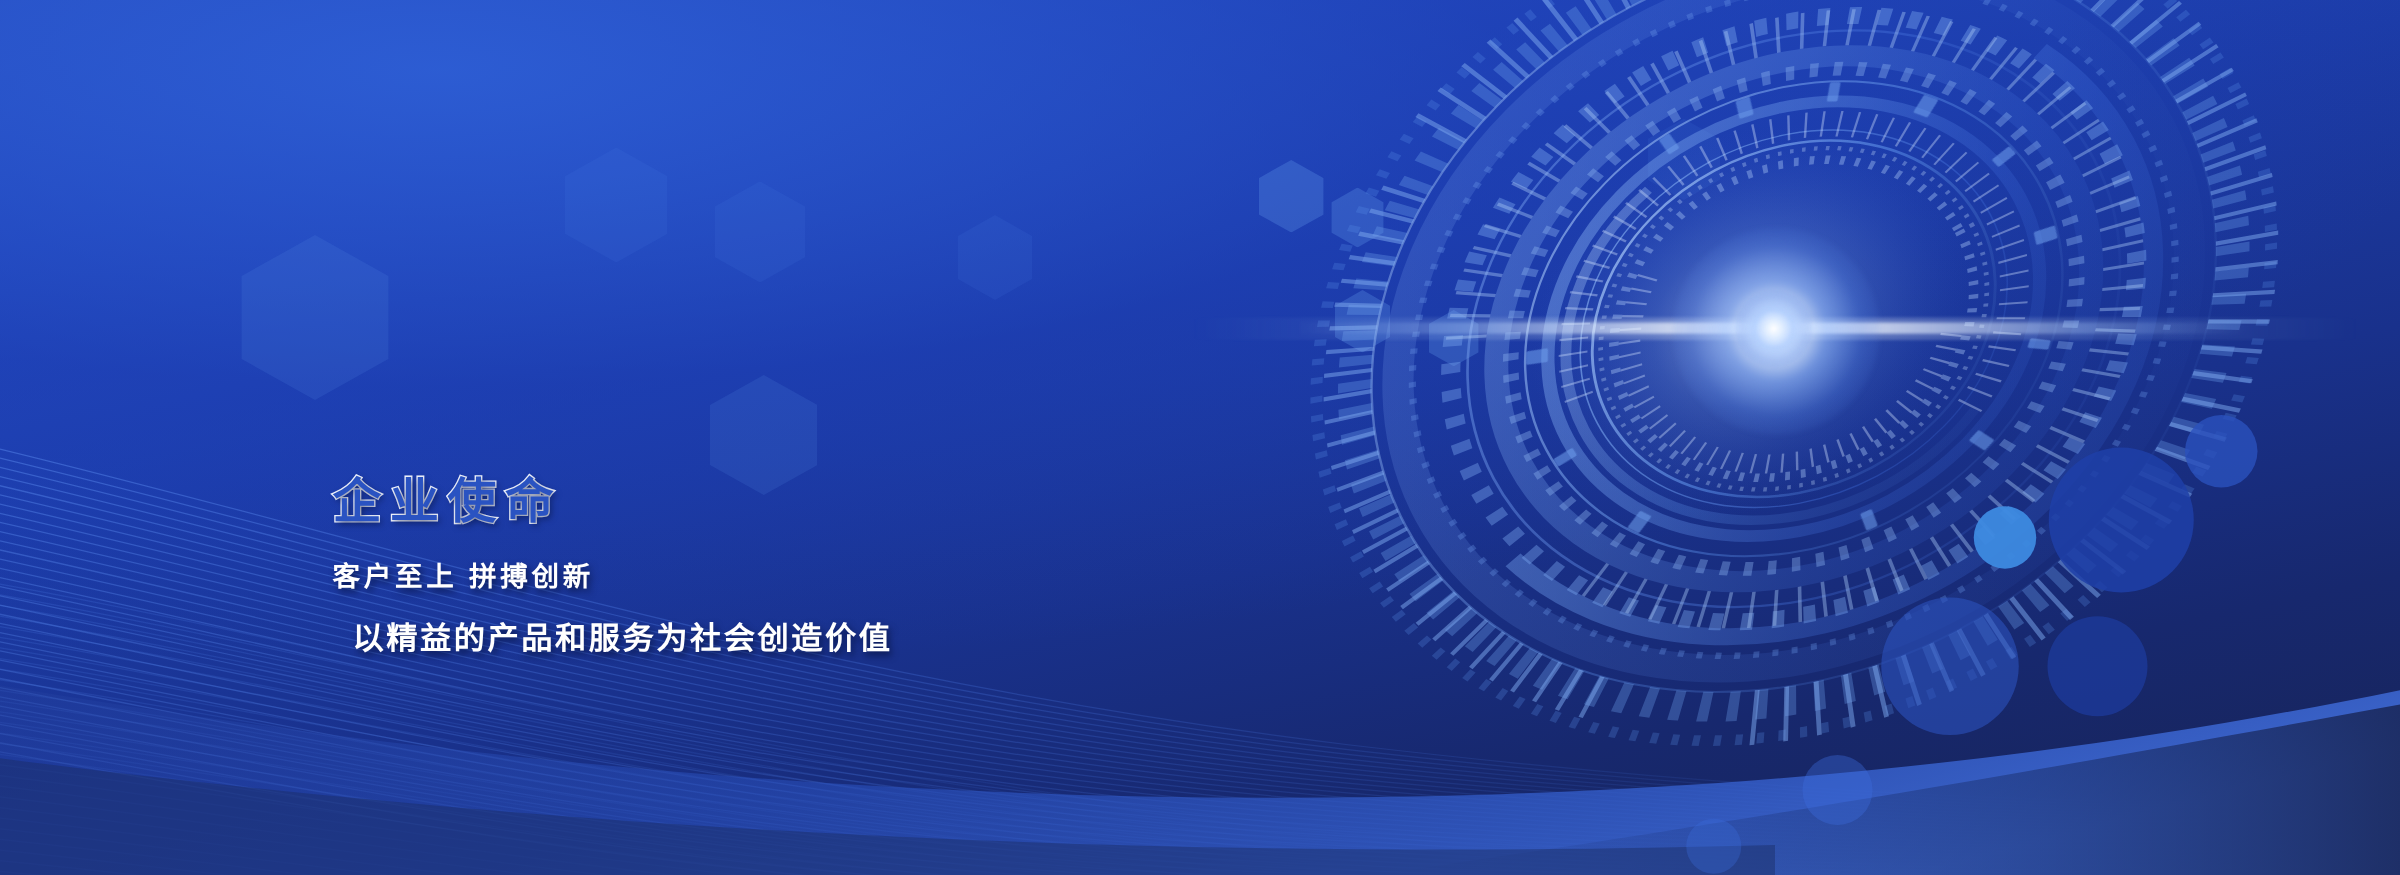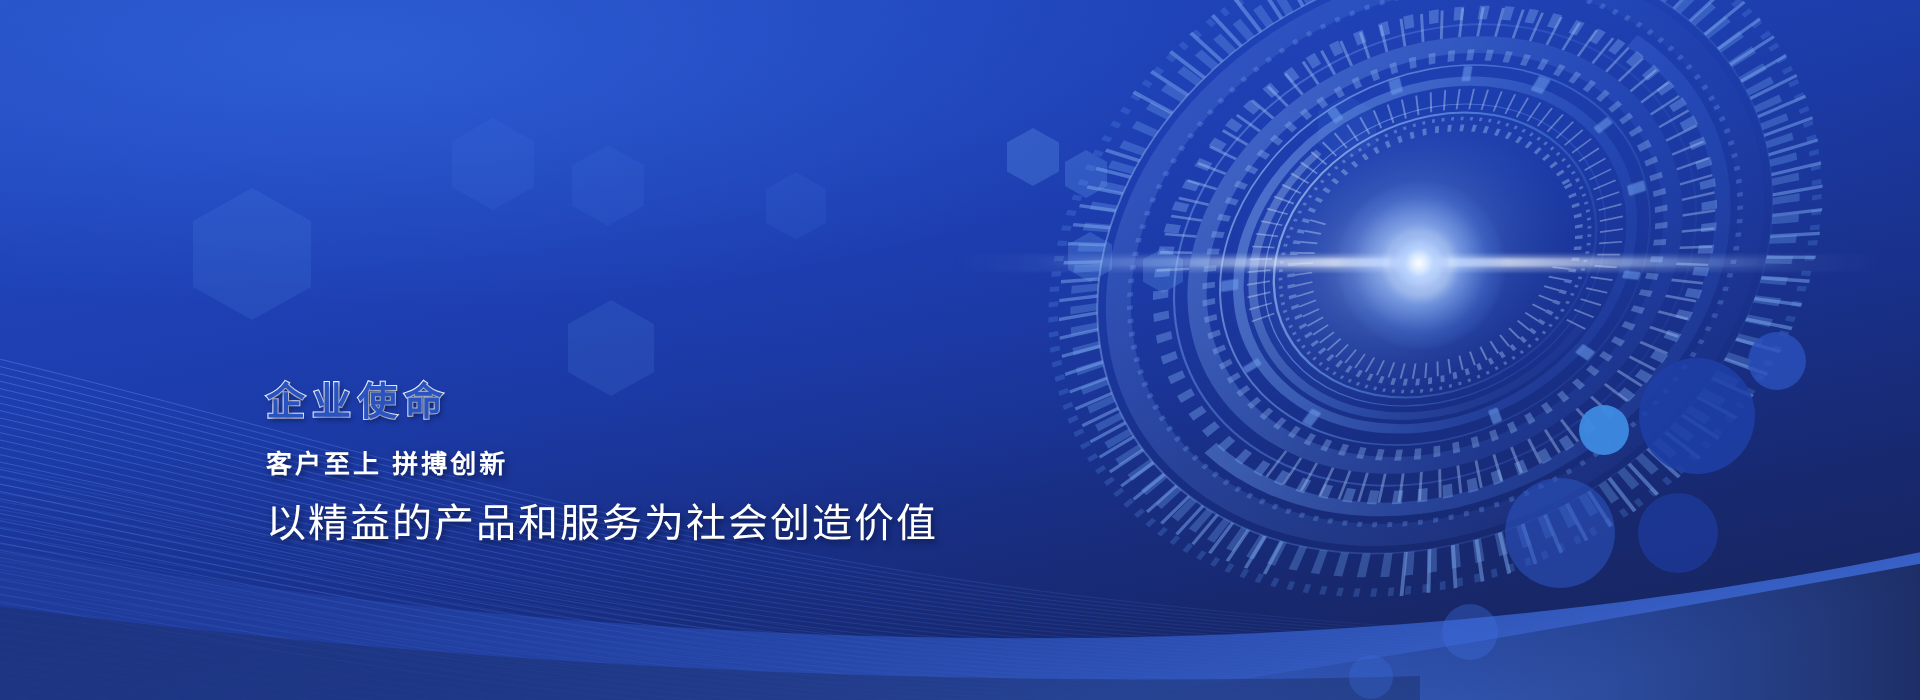--- a/index.html
+++ b/index.html
@@ -61,34 +61,34 @@
     font-weight: 700;
     letter-spacing: 7px;
     line-height: 1;
     margin: 0 0 30px 0;
     color: #2a53c2;
     -webkit-text-stroke: 2.1px #f2f6ff;
     paint-order: stroke fill;
     text-shadow: 2px 3px 5px rgba(6,14,52,0.55);
   }
   #mission-line-1 {
-    font-size: 26px;
+    font-size: 22px;
     font-weight: 700;
     letter-spacing: 3px;
     line-height: 1;
     margin: 0 0 26px 0;
     color: #ffffff;
     text-shadow: 2px 3px 6px rgba(6,14,52,0.70);
   }
   #mission-line-2 {
-    font-size: 40px;
-    font-weight: 400;
+    font-size: 25px;
+    font-weight: 700;
     letter-spacing: 2px;
     line-height: 1;
-    margin: 0;
+    margin: 16px;
     color: #ffffff;
     text-shadow: 2px 3px 6px rgba(6,14,52,0.70);
   }
 </style>
 </head>
 <body>
 
 <div id="banner">
 
   <svg class="layer" width="1920" height="700" viewBox="0 0 1920 700" preserveAspectRatio="none" style="z-index:5;">

